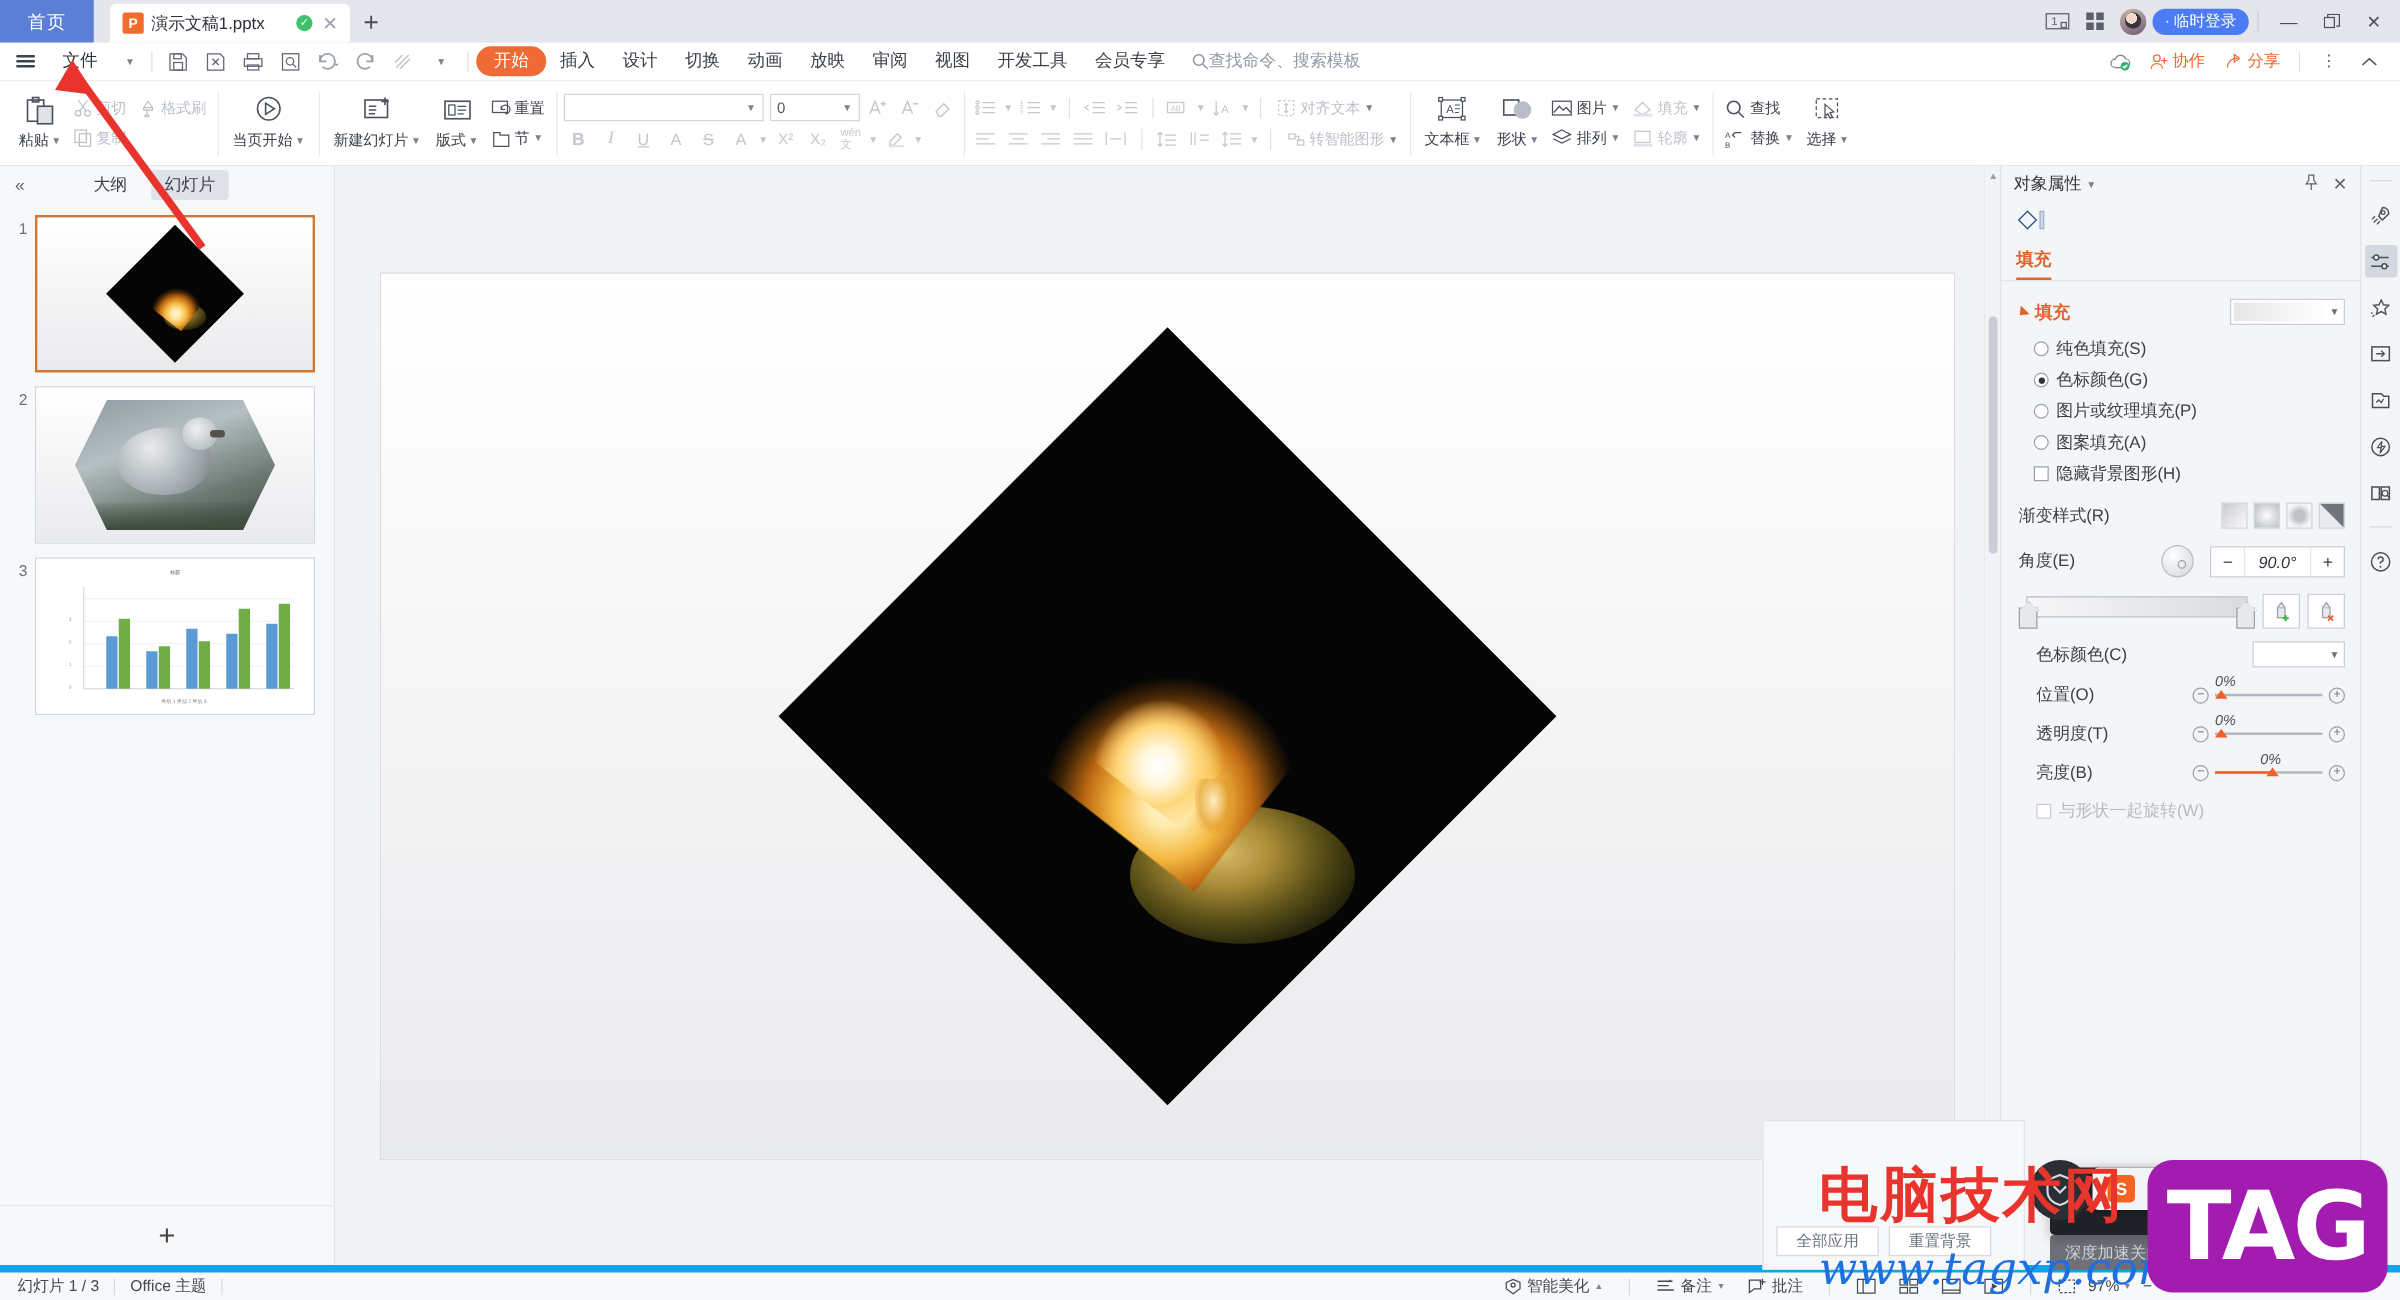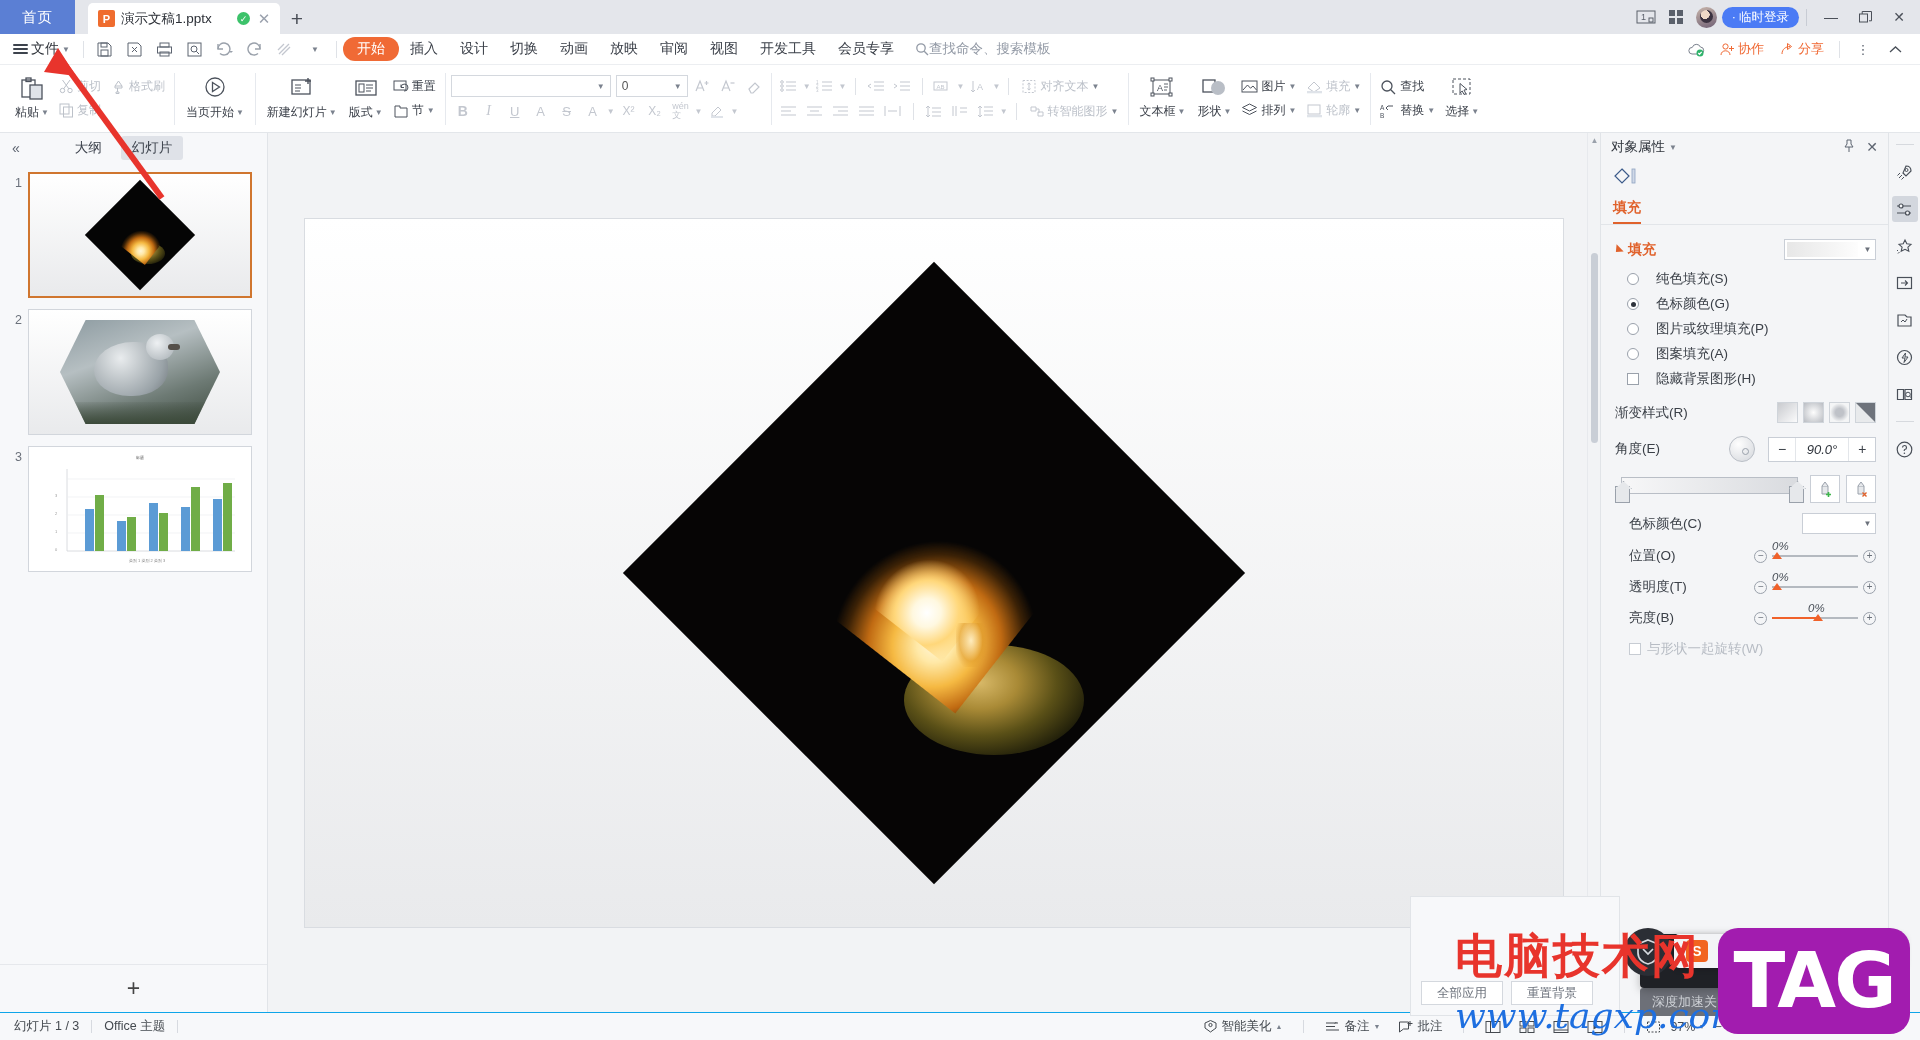--- a/index.html
+++ b/index.html
@@ -40,21 +40,21 @@
   .avatar:after{content:"";position:absolute;left:4px;top:3px;width:13px;height:13px;border-radius:50%;
             background:radial-gradient(circle at 40% 35%,#f0d9c8 0 38%,#3b3240 39% 100%);}
   .login-pill { background:#4b7bf5;color:#fff;border-radius:11px;height:21px;padding:0 10px;font-size:12.5px;
                 display:flex;align-items:center;gap:3px; }
   .wsep { width:1px;height:17px;background:#c8ccd4;margin:0 7px; }
   .win-btn { width:34px;height:30px;display:flex;align-items:center;justify-content:center;color:#4b5059;font-size:14px; }
 
   
   .menurow { height:31px; background:#fff; display:flex; align-items:center; padding:0 6px; flex:none;
              border-bottom:1px solid #eceef1; }
-  .mfile { display:flex;align-items:center;gap:3px;padding:0 7px;height:26px; }
+  .mfile { display:flex;align-items:center;gap:22px;padding:0 7px;height:26px; }
   .hamb { display:flex;flex-direction:column;gap:2.5px;width:15px; }
   .hamb i { display:block;height:1.6px;background:#3d434d;border-radius:1px; }
   .mfile-label { font-size:14px;color:#2d3138; }
   .caret { font-size:8px;color:#7b828e; }
   .qbtn { width:30px;height:26px;display:flex;align-items:center;justify-content:center;color:#5d6470; }
   .vsep { width:1px;height:17px;background:#dfe2e7;margin:0 6px; }
   .rtab { padding:3px 11px;font-size:14px;color:#3a3f48;border-radius:12px; }
   .rtab.active { background:#f06a35; color:#fff; padding:3px 14px; }
   .searchbox { display:flex;align-items:center;gap:0;margin-left:10px;color:#9299a5;font-size:13.5px; }
   .menurow-right { margin-left:auto;display:flex;align-items:center;gap:2px;padding-right:4px; }
@@ -145,21 +145,21 @@
   .rp-tab { font-size:14px;color:#e0622c;font-weight:bold;padding-bottom:5px;border-bottom:2px solid #e0622c; }
   .rp-body { flex:1;padding:14px 0 0 0;overflow:hidden; }
   .sect-head { display:flex;align-items:center;gap:5px;padding:0 12px;margin-bottom:10px; }
   .tri { width:0;height:0;border-left:5px solid transparent;border-right:5px solid transparent;
          border-top:6px solid #e0622c;transform:rotate(45deg); }
   .sect-title { color:#e0622c;font-size:14px;font-weight:bold; }
   .fillpreview { margin-left:auto;width:92px;height:21px;border:1px solid #c9ced6;background:#fff;display:flex;align-items:center; }
   .fillpreview .sw { flex:1;height:15px;margin:0 2px;background:linear-gradient(90deg,#e7e7e7,#fdfdfd); }
   .fillpreview .cv { width:15px;text-align:center;color:#6b717b;font-size:8px; }
   .radios { padding-left:26px;display:flex;flex-direction:column;gap:7px;margin-bottom:14px; }
-  .rline { display:flex;align-items:center;gap:17px;font-size:13.5px;color:#3b4048; }
+  .rline { display:flex;align-items:center;gap:6px;font-size:13.5px;color:#3b4048; }
   .rdo { width:12px;height:12px;border-radius:50%;border:1px solid #9aa1ab;background:#fff;position:relative;flex:none; }
   .rdo.on:after { content:"";position:absolute;left:2.5px;top:2.5px;width:5px;height:5px;border-radius:50%;background:#2f343c; }
   .cbx { width:12px;height:12px;border:1px solid #9aa1ab;background:#fff;flex:none; }
   .frow { display:flex;align-items:center;padding:0 12px 0 14px;margin-bottom:13px;gap:6px; }
   .flabel { font-size:13.5px;color:#3b4048;width:86px;flex:none; }
   .flabel.dim { color:#b7bcc4; }
   .gstyles { display:flex;gap:5px;margin-left:auto; }
   .gsw { width:21px;height:21px;border:1px solid #cfd4da; }
   .gs1{background:linear-gradient(135deg,#c9cbcf,#fbfbfc);}
   .gs2{background:radial-gradient(circle at 50% 50%,#fdfdfd,#b9bcc2);}
@@ -193,21 +193,21 @@
   .pct { position:absolute;top:-15px;font-size:11.5px;color:#4a5059; }
 
   
   .rail { width:32px;background:#f4f5f7;border-left:1px solid #e1e4e8;display:flex;flex-direction:column;
           align-items:center;padding-top:8px;gap:11px;flex:none; }
   .rail .r-i { width:26px;height:26px;display:flex;align-items:center;justify-content:center;color:#4a5059;border-radius:3px; }
   .rail .r-i.sel { background:#d3d7de; }
   .rail .rsepline { width:18px;height:1px;background:#d6d9de;margin:3px 0; }
 
   
-  .status { height:28px;background:#f7f8fa;border-top:1px solid #0ea5e9;display:flex;align-items:center;
+  .status { height:28px;background:#f7f8fa;border-top:6px solid #0ea5e9;display:flex;align-items:center;
             padding:0 14px;font-size:12.5px;color:#44495,1;flex:none;color:#44494f; }
   .st-sep { width:1px;height:13px;background:#d7dae0;margin:0 12px; }
   .status-right { margin-left:auto;display:flex;align-items:center;gap:0; }
   .st-item { display:flex;align-items:center;gap:4px;padding:0 9px;height:24px;color:#44494f; }
   .zoomtrack { width:132px;height:2px;background:#c5cad1;position:relative;margin:0 9px; }
   .zoomtrack .zt { position:absolute;right:0;top:-4px;width:9px;height:9px;border-radius:50%;background:#8d949d; }
 
   
   .redarrow { position:absolute;left:0;top:0;pointer-events:none;z-index:60; }
   .toast { position:absolute;right:22px;bottom:52px;width:258px;height:54px;background:#1f2126;border-radius:4px;

